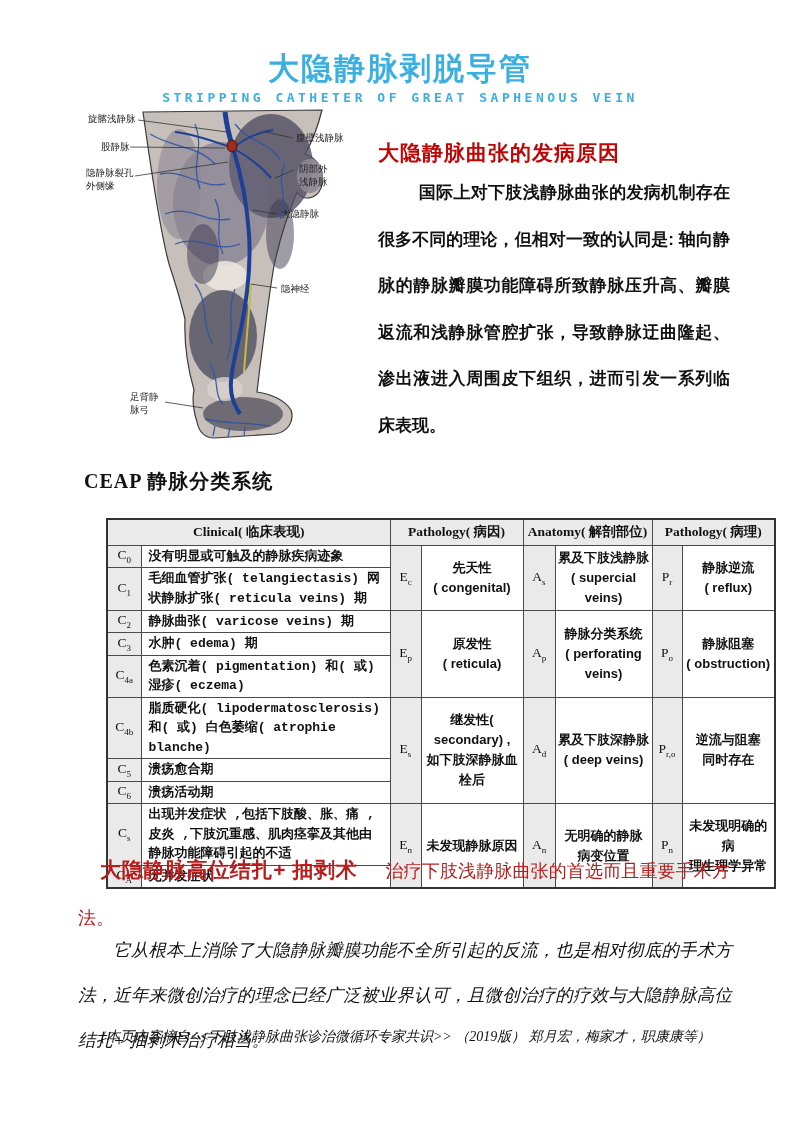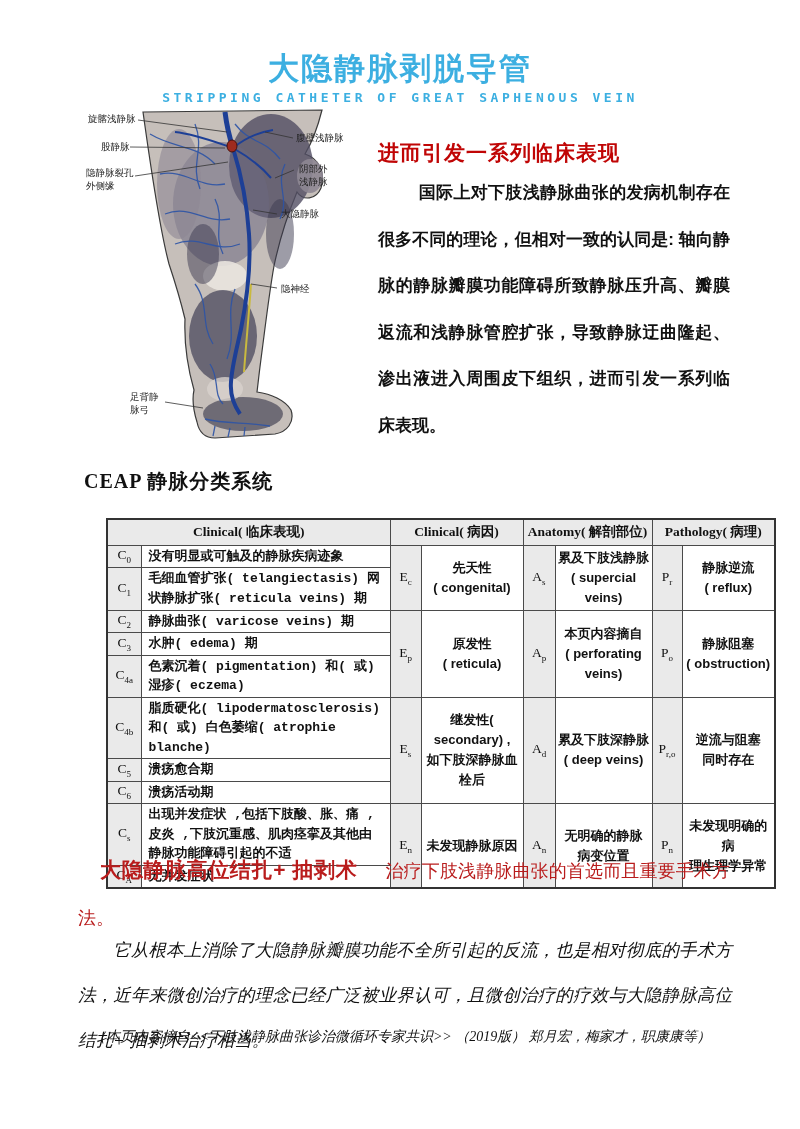--- a/index.html
+++ b/index.html
@@ -176,40 +176,40 @@
         <text class="fig-label" x="224" y="68">阴部外</text>
         <text class="fig-label" x="224" y="81">浅静脉</text>
         <text class="fig-label" x="206" y="113">大隐静脉</text>
         <text class="fig-label" x="206" y="188">隐神经</text>
         <text class="fig-label" x="55" y="296">足背静</text>
         <text class="fig-label" x="55" y="309">脉弓</text>
       </g>
     </svg>
   </div>
 
-  <div class="cause-heading">进而引发一系列临床表现</div>
+  <div class="cause-heading">大隐静脉曲张的发病原因</div>
   <div class="cause-body">国际上对下肢浅静脉曲张的发病机制存在很多不同的理论，但相对一致的认同是: 轴向静脉的静脉瓣膜功能障碍所致静脉压升高、瓣膜返流和浅静脉管腔扩张，导致静脉迂曲隆起、渗出液进入周围皮下组织，进而引发一系列临床表现。</div>
 
   <div class="ceap-heading">CEAP 静脉分类系统</div>
   <div class="ceap-table-wrap">
     <table class="ceap" id="ceap-table">
       <colgroup>
         <col style="width:34px">
           <col style="width:249px">
         <col style="width:31px">
           <col style="width:102px">
         <col style="width:32px">
           <col style="width:97px">
         <col style="width:30px">
           <col style="width:93px">
       </colgroup>
       <thead id="ceap-thead">
           <tr>
             <th colspan="2">Clinical( 临床表现)</th>
-            <th colspan="2">Clinical( 病因)</th>
+            <th colspan="2">Pathology( 病因)</th>
             <th colspan="2">Anatomy( 解剖部位)</th>
             <th colspan="2">Pathology( 病理)</th>
           </tr>
         </thead>
       <tbody id="ceap-tbody">
           <tr>
             <td class="code" style="height: 20px;">C<sub>0</sub></td>
             <td class="cdesc">没有明显或可触及的静脉疾病迹象</td>
             <td class="code" rowspan="2">E<sub>c</sub></td>
             <td class="gdesc" rowspan="2">
@@ -234,21 +234,21 @@
           <tr>
             <td class="code" style="height: 20px;">C<sub>2</sub></td>
             <td class="cdesc">静脉曲张( varicose veins) 期</td>
             <td class="code" rowspan="3">E<sub>p</sub></td>
             <td class="gdesc" rowspan="3">
               <div>原发性</div>
               <div>( reticula)</div>
             </td>
             <td class="code" rowspan="3">A<sub>p</sub></td>
             <td class="gdesc" rowspan="3">
-              <div>本页内容摘自</div>
+              <div>静脉分类系统</div>
               <div>( perforating veins)</div>
             </td>
             <td class="code" rowspan="3">P<sub>o</sub></td>
             <td class="gdesc" rowspan="3">
               <div>静脉阻塞</div>
               <div>( obstruction)</div>
             </td>
           </tr>
           <tr>
             <td class="code" style="height: 20px;">C<sub>3</sub></td>

